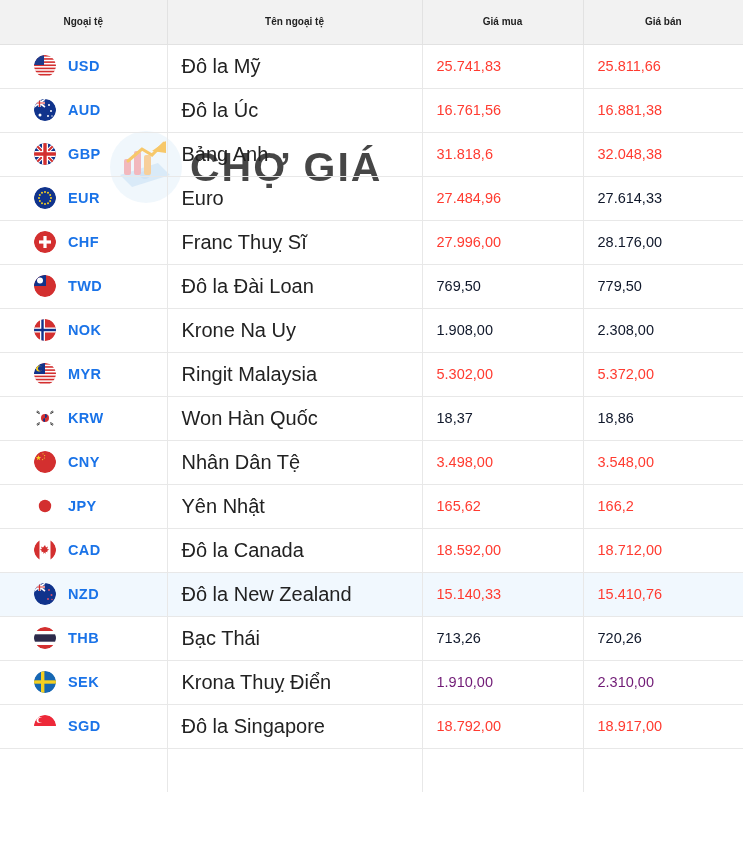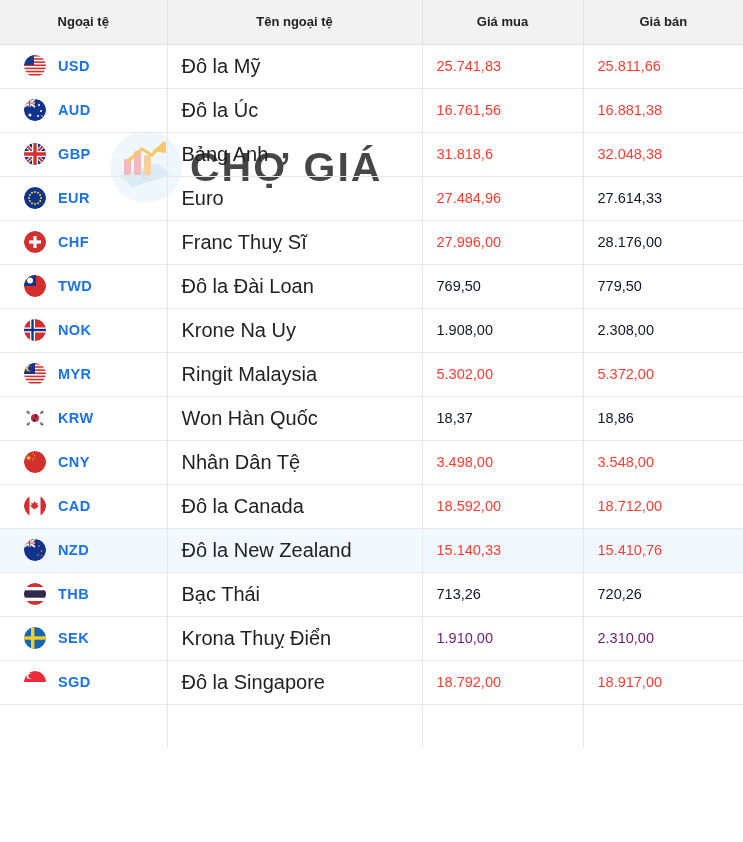--- a/index.html
+++ b/index.html
@@ -49,21 +49,21 @@
     background: transparent;
   }
   table.rates col.c-code  { width: 167px; }
   table.rates col.c-name  { width: 255px; }
   table.rates col.c-buy   { width: 161px; }
   table.rates col.c-sell  { width: 160px; }
 
   thead th {
     background: #f2f2f2;
     color: #222222;
-    font-size: 13px;
+    font-size: 10px;
     font-weight: bold;
     height: 44px;
     padding: 0 14px;
     text-align: center;
     border-right: 1px solid #e2e2e2;
     border-bottom: 1px solid #e2e2e2;
     box-sizing: border-box;
   }
   thead th:last-child { border-right: none; }
 
@@ -76,21 +76,21 @@
     color: #222222;
     border-bottom: 1px solid #e8e8e8;
     border-right: 1px solid #e8e8e8;
     padding: 0 14px;
     box-sizing: border-box;
     background: transparent;
     white-space: nowrap;
   }
   tbody td:last-child { border-right: none; }
 
-  td.code-cell { padding-left: 24px; }
+  td.code-cell { padding-left: 34px; }
   .code-wrap { display: flex; align-items: center; gap: 12px; }
   .code-label {
     color: #1a73e8;
     font-weight: bold;
     font-size: 14.5px;
     letter-spacing: .4px;
   }
   td.name-cell { text-align: left; font-size: 20px; }
   td.num { text-align: left; padding-right: 16px; font-size: 14.5px; }
   td.num.up   { color: #ff3b30; }
@@ -432,20 +432,43 @@
         <td class="name-cell">Nhân Dân Tệ</td>
         <td class="num up">3.498,00</td>
         <td class="num up">3.548,00</td>
       </tr>
       <tr>
         <td class="code-cell">
           <span class="code-wrap">
             <span class="flag">
               <svg viewBox="0 0 22 22">
                 <defs>
+                  <clipPath id="cJP">
+                    <circle cx="11" cy="11" r="11"></circle>
+                  </clipPath>
+                </defs>
+                <g clip-path="url(#cJP)">
+                  <rect width="22" height="22" fill="#fff"></rect>
+                  <circle cx="11" cy="11" r="6.2" fill="#d32f2f"></circle>
+                </g>
+              </svg>
+            </span>
+            <span class="code-label">JPY</span>
+          </span>
+        </td>
+        <td class="name-cell">Yên Nhật</td>
+        <td class="num up">165,62</td>
+        <td class="num up">166,2</td>
+      </tr>
+      <tr>
+        <td class="code-cell">
+          <span class="code-wrap">
+            <span class="flag">
+              <svg viewBox="0 0 22 22">
+                <defs>
                   <clipPath id="cCA">
                     <circle cx="11" cy="11" r="11"></circle>
                   </clipPath>
                 </defs>
                 <g clip-path="url(#cCA)">
                   <rect width="22" height="22" fill="#fff"></rect>
                   <rect width="5.5" height="22" fill="#d32f2f"></rect>
                   <rect x="16.5" width="5.5" height="22" fill="#d32f2f"></rect>
                   <path d="M11 6 l1 2.4 2-.8 -.9 2.4 2 .5 -2 1.4 .6 1.3 -2-.4 -.2 2.2 -1-1.6 -1 1.6 -.2-2.2 -2 .4 .6-1.3 -2-1.4 2-.5 -.9-2.4 2 .8z" fill="#d32f2f"></path>
                 </g>

